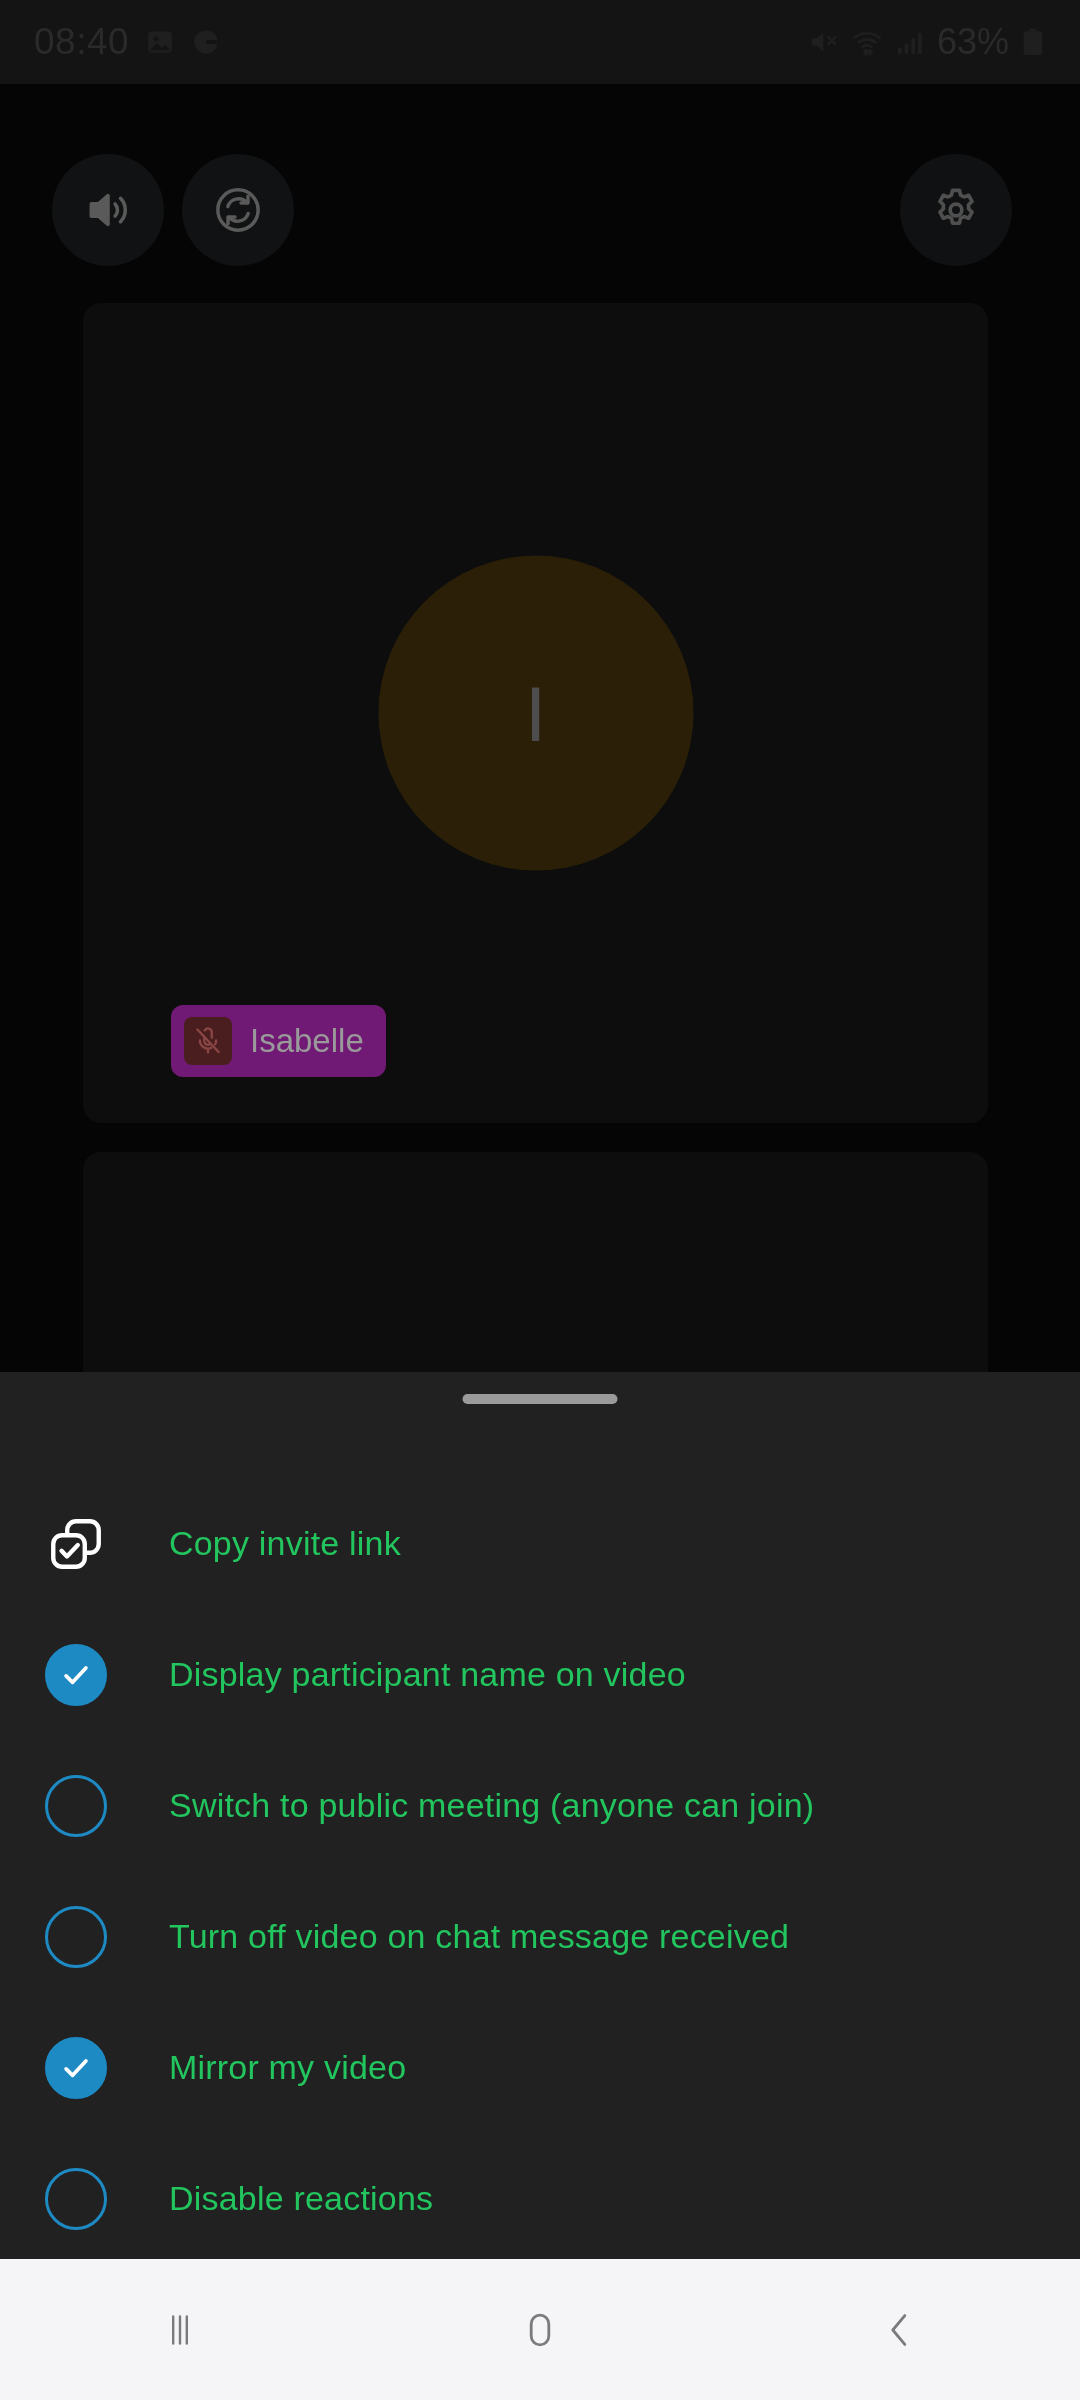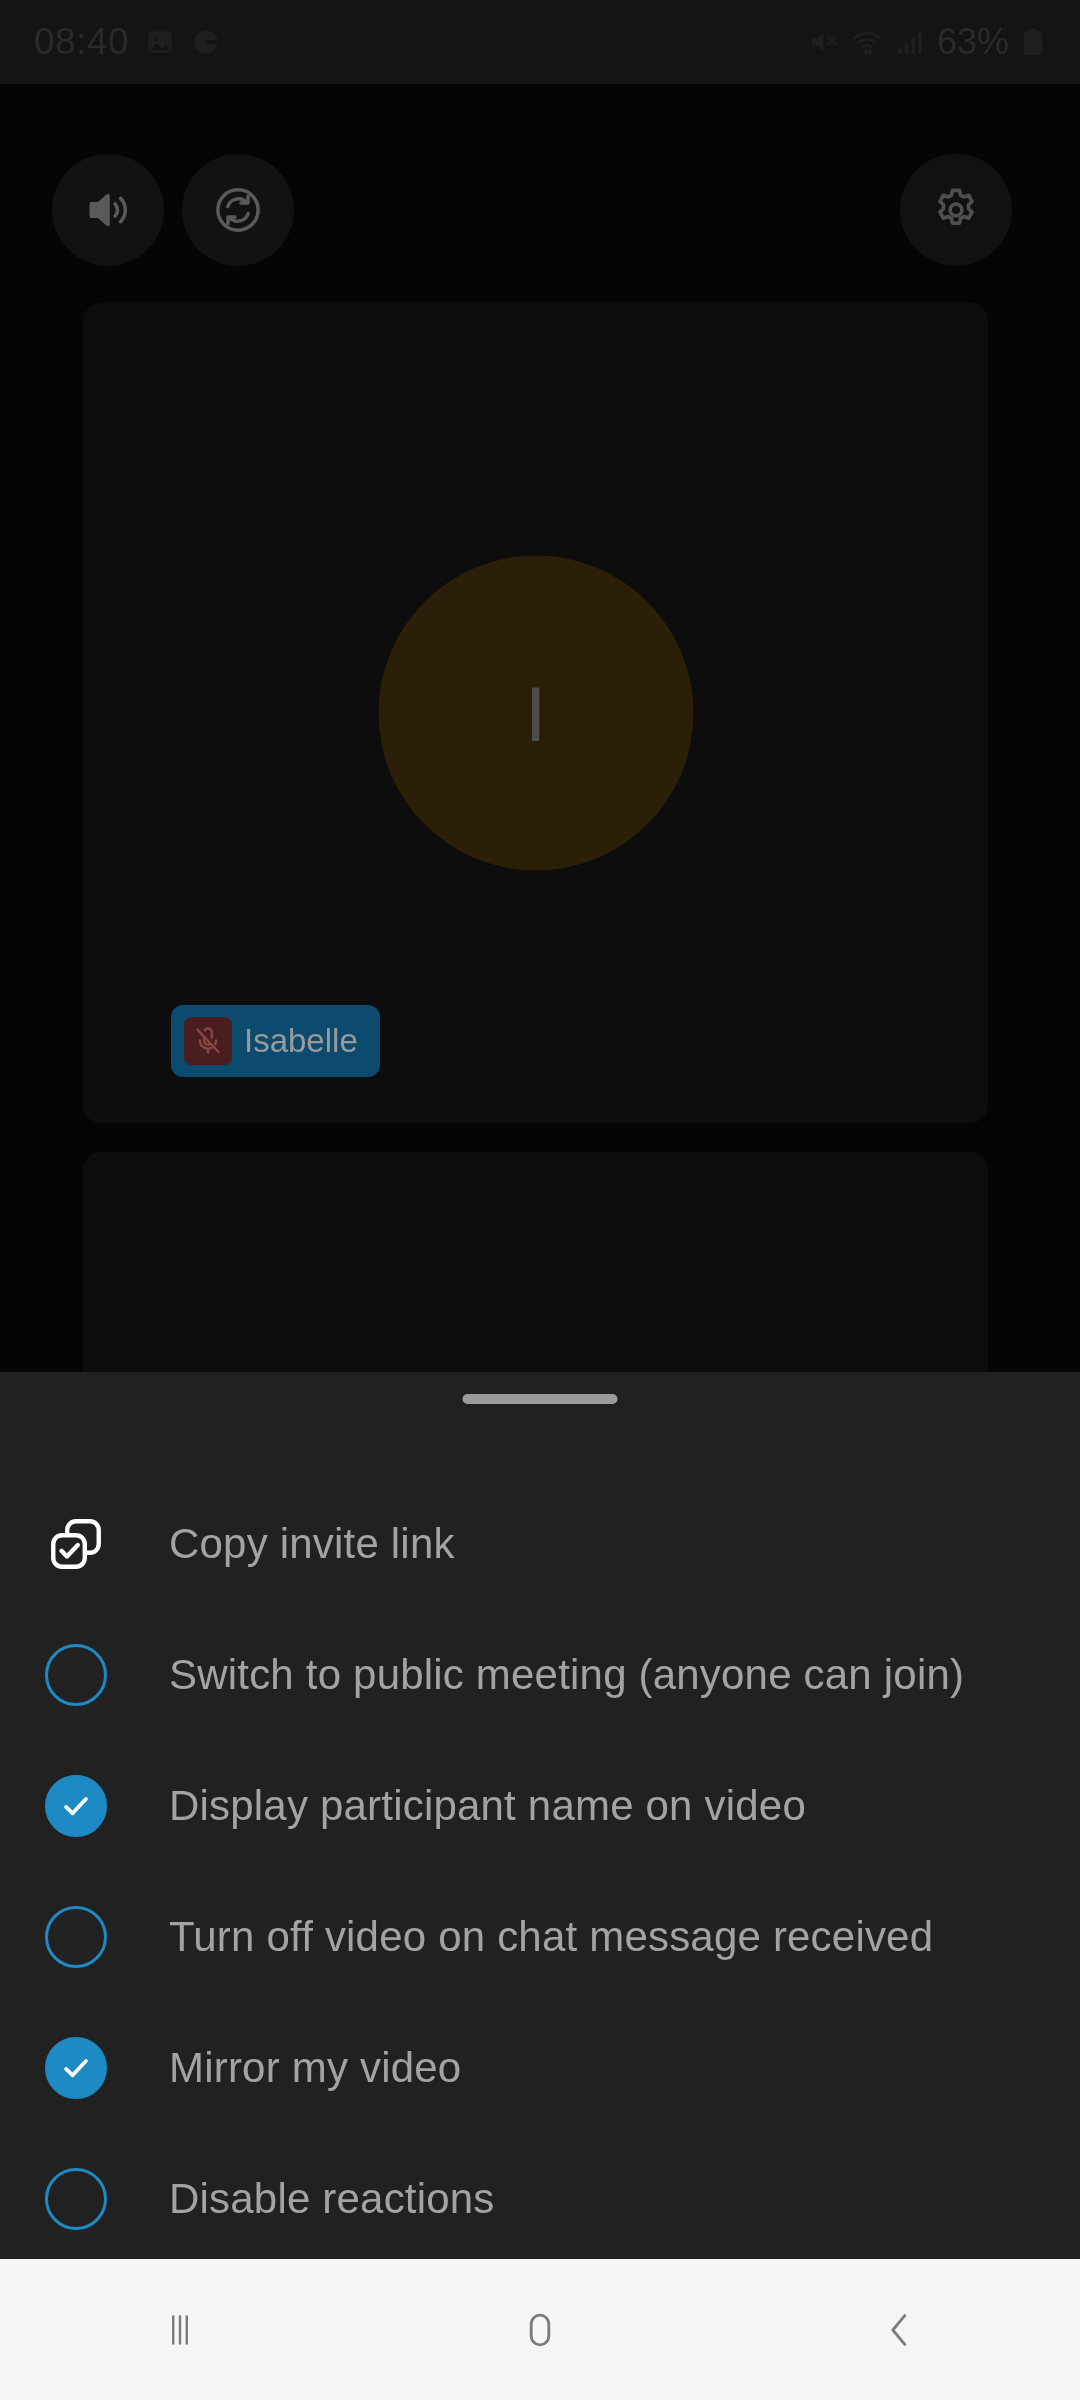--- a/index.html
+++ b/index.html
@@ -48,22 +48,22 @@
     position:absolute; left:50%; top:50%; transform:translate(-50%,-50%);
     width:315px; height:315px; border-radius:50%;
     background:#2b1f07;
     display:flex; align-items:center; justify-content:center;
   }
   .avatar-initial { color:#4d4d4d; font-size:78px; font-weight:400; line-height:1; }
 
   .namechip {
     position:absolute; left:88px; bottom:46px;
     height:72px; padding:0 22px 0 13px;
-    background:#0c4a6e; border-radius:12px;
-    display:flex; align-items:center; gap:12px;
+    background:#701a75; border-radius:12px;
+    display:flex; align-items:center; gap:18px;
   }
   .micoff {
     width:48px; height:48px; border-radius:8px; background:#4a1e1e;
     display:flex; align-items:center; justify-content:center;
   }
   .namechip-label { color:#9a9a9a; font-size:33px; }
 
   
   .sheet {
     position:absolute; left:0; bottom:141px; width:1080px; height:887px;
@@ -72,21 +72,21 @@
   .grabber {
     position:absolute; left:50%; top:22px; transform:translateX(-50%);
     width:155px; height:10px; border-radius:5px; background:#9b9b9b;
   }
   .menu { position:absolute; top:106px; left:0; width:1080px; }
   .mrow {
     display:flex; align-items:center;
     height:131px; padding-left:45px;
   }
   .mrow .slot { width:86px; flex:0 0 86px; display:flex; align-items:center; justify-content:flex-start; }
-  .mrow .mlabel { color:#a3a3a3; font-size:42px; letter-spacing:0.2px; margin-left:38px; }
+  .mrow .mlabel { color:#22c55e; font-size:34px; letter-spacing:0.2px; margin-left:38px; }
 
   .cbox { width:62px; height:62px; border-radius:50%; border:3px solid #1e8ac4; box-sizing:border-box;
           display:flex; align-items:center; justify-content:center; }
   .cbox.checked { background:#1e8ac4; border-color:#1e8ac4; }
 
   
   .navbar {
     position:absolute; left:0; bottom:0; width:1080px; height:141px;
     background:#f5f5f7;
     display:flex; align-items:center; justify-content:space-around;
@@ -215,40 +215,40 @@
             <rect x="8.6" y="3.2" width="12.2" height="12.2" rx="3.4"></rect>
             <rect x="3.2" y="8.6" width="12.2" height="12.2" rx="3.4" fill="#212121"></rect>
             <path d="M6.4 14.6l2.1 2.2 4.2-4.4"></path>
           </svg>
         </span>
         <span class="mlabel">Copy invite link</span>
       </div>
 
       <div class="mrow">
         <span class="slot">
-          <span class="cbox"></span>
-        </span>
-        <span class="mlabel">Switch to public meeting (anyone can join)</span>
-      </div>
-
-      <div class="mrow">
-        <span class="slot">
           <span class="cbox checked">
             <svg class="ic" width="34" height="34" viewBox="0 0 24 24" fill="none" stroke="#ffffff" stroke-width="2.6" stroke-linecap="round" stroke-linejoin="round">
               <path d="M5 12.6l4.6 4.6L19 7"></path>
             </svg>
           </span>
         </span>
         <span class="mlabel">Display participant name on video</span>
       </div>
 
       <div class="mrow">
         <span class="slot">
           <span class="cbox"></span>
         </span>
+        <span class="mlabel">Switch to public meeting (anyone can join)</span>
+      </div>
+
+      <div class="mrow">
+        <span class="slot">
+          <span class="cbox"></span>
+        </span>
         <span class="mlabel">Turn off video on chat message received</span>
       </div>
 
       <div class="mrow">
         <span class="slot">
           <span class="cbox checked">
             <svg class="ic" width="34" height="34" viewBox="0 0 24 24" fill="none" stroke="#ffffff" stroke-width="2.6" stroke-linecap="round" stroke-linejoin="round">
               <path d="M5 12.6l4.6 4.6L19 7"></path>
             </svg>
           </span>

